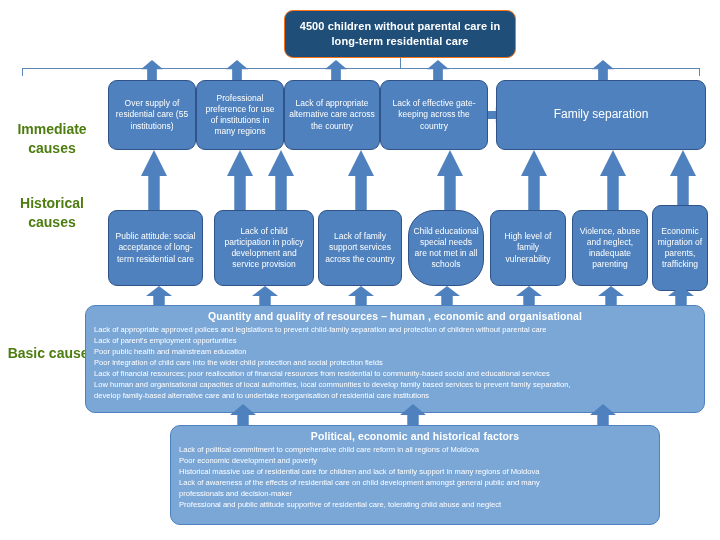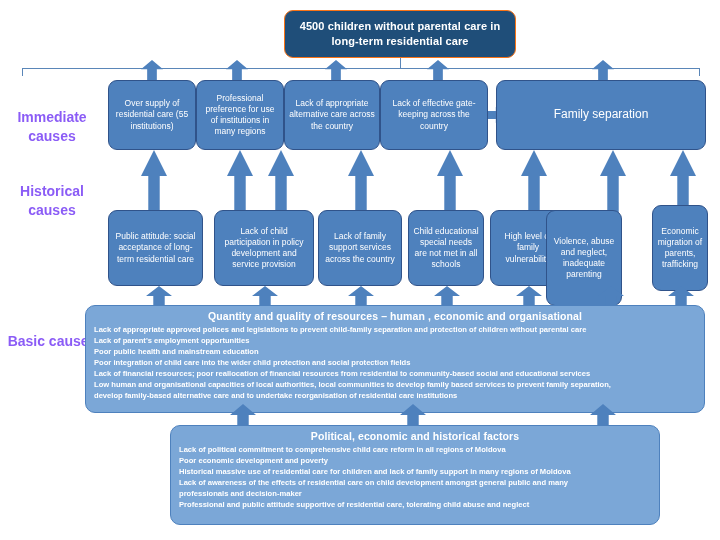--- a/index.html
+++ b/index.html
@@ -15,22 +15,22 @@
   .root-box{
     position:absolute;left:284px;top:10px;width:232px;height:48px;
     background:#1F4E79;border:1px solid #f97316;border-radius:9px;
     display:flex;align-items:center;justify-content:center;text-align:center;
     font-size:11px;font-weight:bold;line-height:1.35;padding:0 8px;
     box-sizing:border-box;letter-spacing:.1px;
   }
 
   
   .side-label{
-    position:absolute;color:#8b5cf6;font-weight:bold;font-size:14px;
-    text-align:center;line-height:1.35;width:104px;left:0;
+    position:absolute;color:#4d7c0f;font-weight:bold;font-size:14px;
+    text-align:center;line-height:1.35;width:104px;left:0;margin-top:12px;
   }
   #lbl-immediate{top:108px;}
   #lbl-underlining{top:182px;}
   #lbl-basic{top:332px;}
 
   
   .node{
     position:absolute;background:#4E81BD;border:1px solid #30538a;
     border-radius:9px;box-sizing:border-box;
     display:flex;align-items:center;justify-content:center;text-align:center;
@@ -59,21 +59,21 @@
 
   
   .panel{
     position:absolute;background:#7BA7D7;border:1px solid #4E81BD;
     border-radius:10px;box-sizing:border-box;color:#ffffff;
   }
   .panel-title{
     text-align:center;font-weight:bold;font-size:10.5px;
     padding:4px 6px 2px;letter-spacing:.1px;
   }
-  .panel-body{padding:0 20px 4px 8px;font-weight:bold;}
+  .panel-body{padding:0 20px 4px 8px;}
   .panel-line{font-size:7.6px;line-height:1.45;}
   #panel-basic{left:85px;top:305px;width:620px;height:108px;}
   #panel-political{left:170px;top:425px;width:490px;height:100px;}
 </style>
 </head>
 <body>
 
 <div class="canvas">
 
   <div class="root-box">4500 children without parental care in long-term residential care</div>
@@ -108,23 +108,23 @@
   <div class="arrow-up lg" style="left:268px;top:150px;height:62px;"></div>
   <div class="arrow-up lg" style="left:348px;top:150px;height:62px;"></div>
   <div class="arrow-up lg" style="left:437px;top:150px;height:62px;"></div>
   <div class="arrow-up lg" style="left:521px;top:150px;height:62px;"></div>
   <div class="arrow-up lg" style="left:600px;top:150px;height:62px;"></div>
   <div class="arrow-up lg" style="left:670px;top:150px;height:62px;"></div>
 
   <div class="node" style="left:108px;top:210px;width:95px;height:76px;">Public attitude: social acceptance of long-term residential care</div>
   <div class="node" style="left:214px;top:210px;width:100px;height:76px;">Lack of child participation in policy development and service provision</div>
   <div class="node" style="left:318px;top:210px;width:84px;height:76px;">Lack of family support services across the country</div>
-  <div class="node" style="left:408px;top:210px;width:76px;height:76px;">Child educational special needs are not met in all schools</div>
+  <div class="node" style="left:408px;top:210px;width:76px;height:76px;border-radius:26px;">Child educational special needs are not met in all schools</div>
   <div class="node" style="left:490px;top:210px;width:76px;height:76px;">High level of family vulnerability</div>
-  <div class="node" style="left:546px;top:210px;width:76px;height:96px;">Violence, abuse and neglect, inadequate parenting</div>
+  <div class="node" style="left:572px;top:210px;width:76px;height:76px;">Violence, abuse and neglect, inadequate parenting</div>
   <div class="node" style="left:652px;top:205px;width:56px;height:86px;">Economic migration of parents, trafficking</div>
 
   <div class="arrow-up lg" style="left:146px;top:286px;height:24px;"></div>
   <div class="arrow-up lg" style="left:252px;top:286px;height:24px;"></div>
   <div class="arrow-up lg" style="left:348px;top:286px;height:24px;"></div>
   <div class="arrow-up lg" style="left:434px;top:286px;height:24px;"></div>
   <div class="arrow-up lg" style="left:516px;top:286px;height:24px;"></div>
   <div class="arrow-up lg" style="left:598px;top:286px;height:24px;"></div>
   <div class="arrow-up lg" style="left:668px;top:286px;height:24px;"></div>
 

